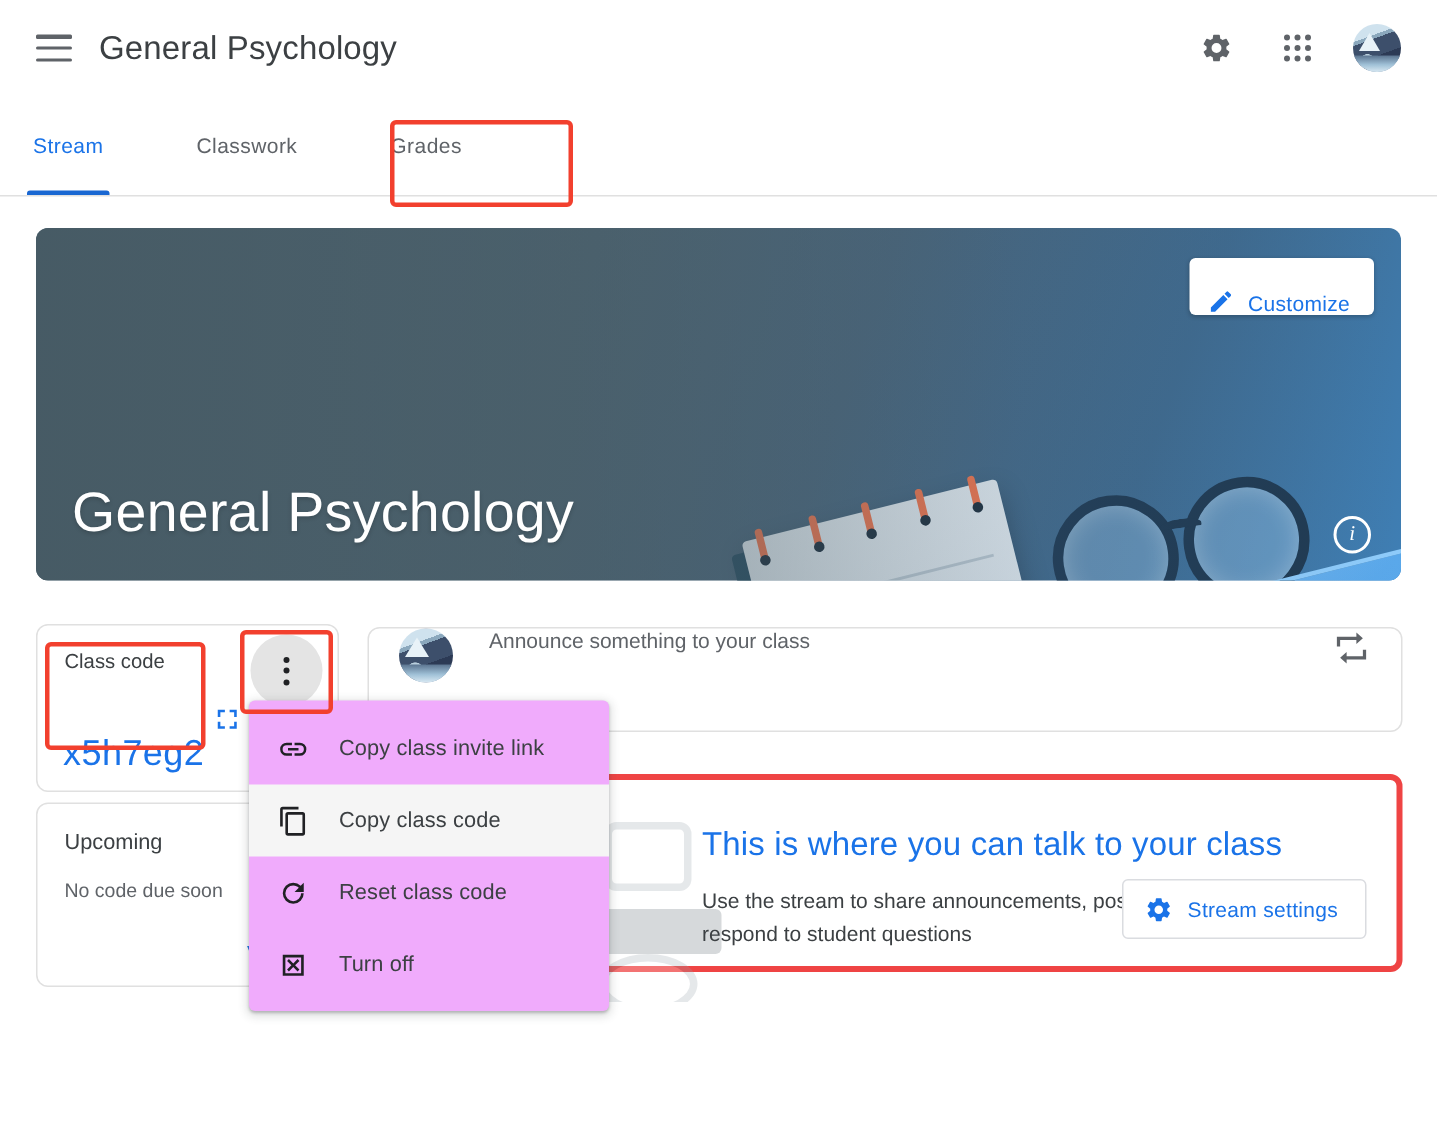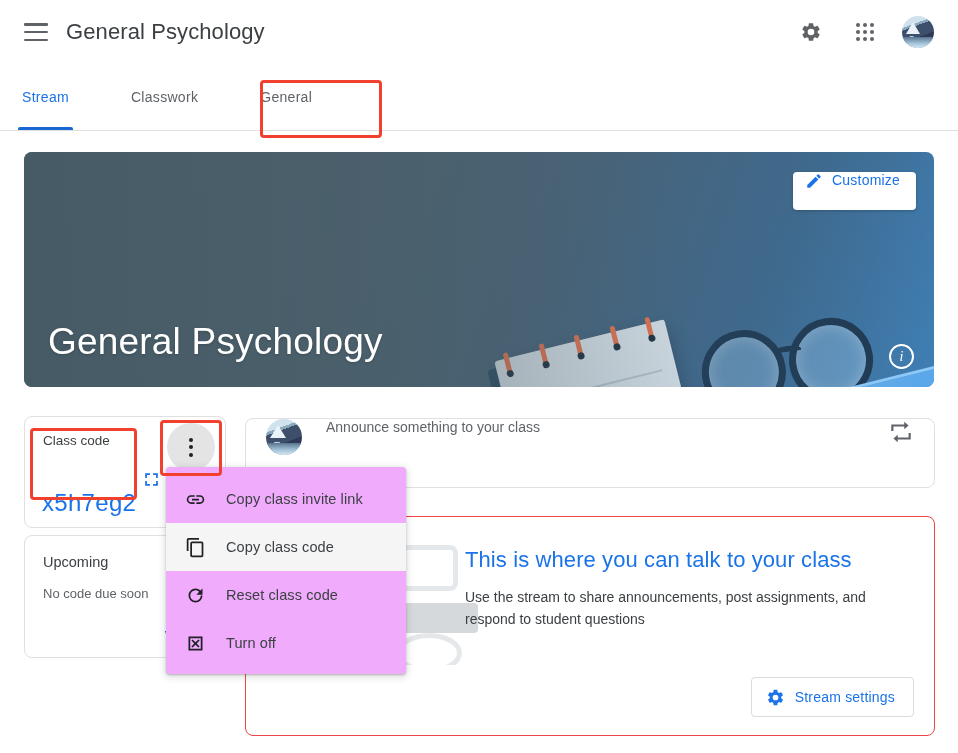--- a/index.html
+++ b/index.html
@@ -93,21 +93,21 @@
   .glasses .bridge { position:absolute; left:74px; top:22px; width:28px; height:9px; border-top:6px solid #203a52; border-radius:50%; }
   .book {
     position:absolute; left:718px; top:236px; width:230px; height:185px;
     background:linear-gradient(150deg,#79b9f0 0%, #5aa8ea 40%, #4e9ce4 100%);
     transform:rotate(-14deg); border-radius:4px; border:3px solid #8ecbfa;
     overflow:hidden;
   }
   .customize-btn {
     position:absolute; right:18px; top:20px; z-index:7;
     background:#fff; border-radius:4px; height:38px; padding:0 16px 0 12px;
-    display:flex; align-items:flex-start; gap:9px; cursor:pointer;
+    display:flex; align-items:flex-end; gap:9px; cursor:pointer;
     box-shadow:0 1px 3px rgba(0,0,0,0.22);
   }
   .customize-btn span { color:#1a73e8; font-size:14px; font-weight:500; letter-spacing:0.2px; }
   .customize-btn svg { width:18px; height:18px; fill:#1a73e8; }
   .info-icon {
     position:absolute; right:20px; bottom:18px; z-index:7;
     width:25px; height:25px; border-radius:50%; border:2px solid #fff;
     color:#fff; font-size:14px; font-style:italic; font-family:"Liberation Serif", serif;
     display:flex; align-items:center; justify-content:center; cursor:pointer;
   }
@@ -152,22 +152,22 @@
   .announce-avatar::after{ content:""; position:absolute; left:0; right:0; bottom:0; height:34%;
     background:linear-gradient(180deg,#5b7490 0%, #9fc0d6 55%, #d8e8f2 100%); }
   .announce-avatar::before{ content:""; position:absolute; left:12%; top:18%; width:0; height:0;
     border-left:8px solid transparent; border-right:8px solid transparent;
     border-bottom:13px solid #e8f2f8; z-index:2; }
   .announce-ph { margin-left:24px; font-size:14px; color:#5f6368; }
   .reuse-icon { margin-left:auto; width:26px; height:26px; cursor:pointer; }
   .reuse-icon svg { width:26px; height:26px; fill:#5f6368; }
 
   .stream-card {
-    position:absolute; left:245px; top:516px; width:690px; height:220px;
-    background:#fff; border:1px solid #ef4444; border-radius:8px;
+    position:absolute; left:245px; top:516px; width:690px; height:132px;
+    background:#fff; border:4px solid #ef4444; border-radius:8px;
   }
   .sc-title { position:absolute; left:219px; top:30px; font-size:22px; color:#1a73e8; font-weight:400; letter-spacing:0.1px; }
   .sc-body { position:absolute; left:219px; top:69px; width:440px; font-size:14px; line-height:22px; color:#3c4043; }
   .sc-btn {
     position:absolute; right:20px; bottom:18px; height:40px; padding:0 18px 0 14px;
     border:1px solid #dadce0; border-radius:4px; background:#fff;
     display:flex; align-items:center; gap:10px; cursor:pointer;
   }
   .sc-btn span { font-size:14px; color:#1a73e8; font-weight:500; letter-spacing:0.2px; }
   .sc-btn svg { width:19px; height:19px; fill:#1a73e8; }
@@ -236,21 +236,21 @@
 
   <div class="tabs-wrap">
     <div class="tabs">
       <div class="tab active">
           <span>Stream</span>
         </div>
       <div class="tab">
           <span>Classwork</span>
         </div>
       <div class="tab">
-          <span>General</span>
+          <span>Grades</span>
         </div>
     </div>
   </div>
 
   <div class="hero">
     <div class="notepad">
       <div class="rings">
           <i></i>
           <i></i>
           <i></i>

